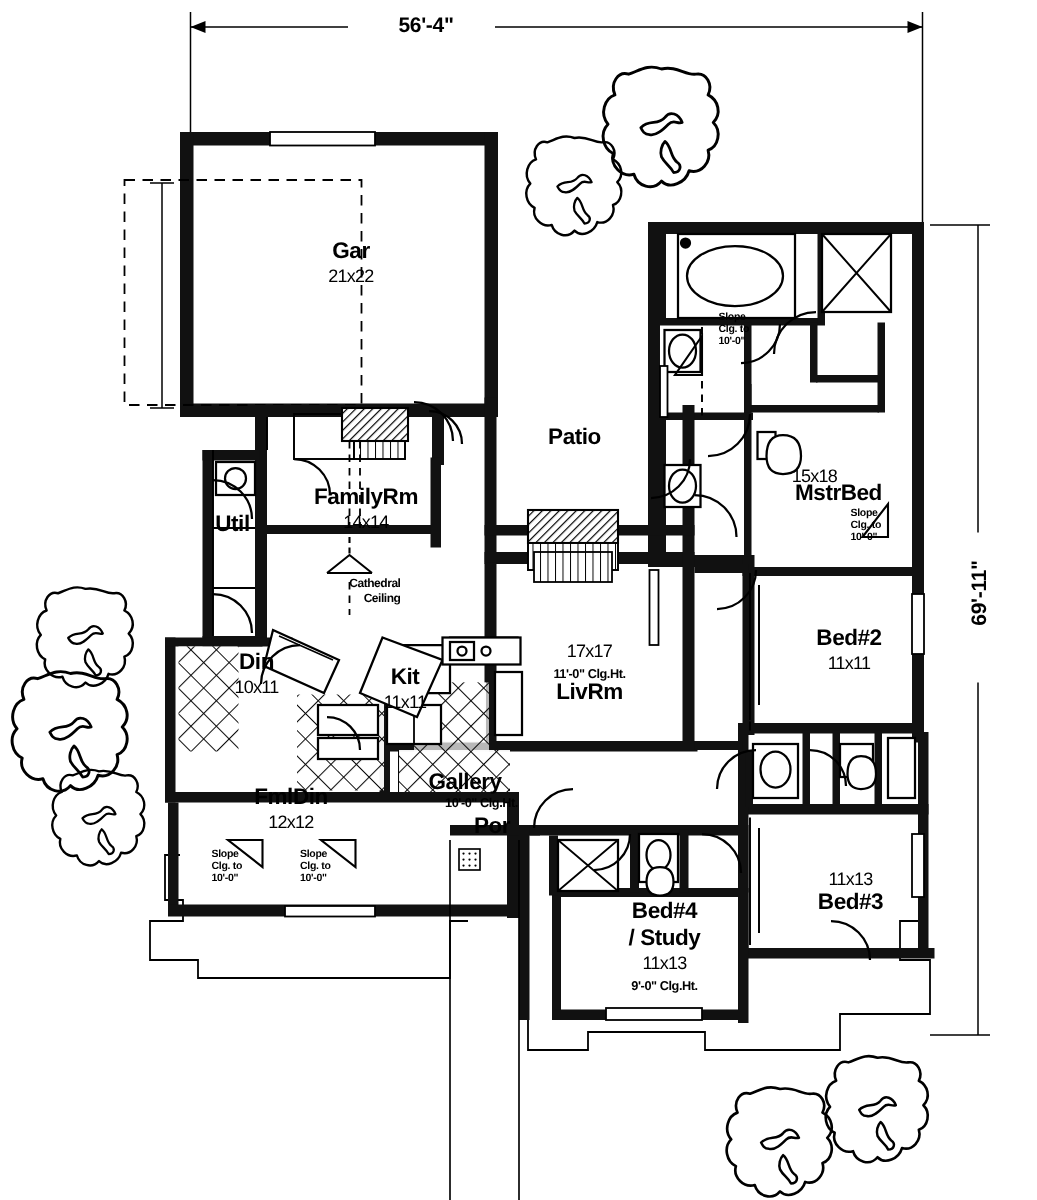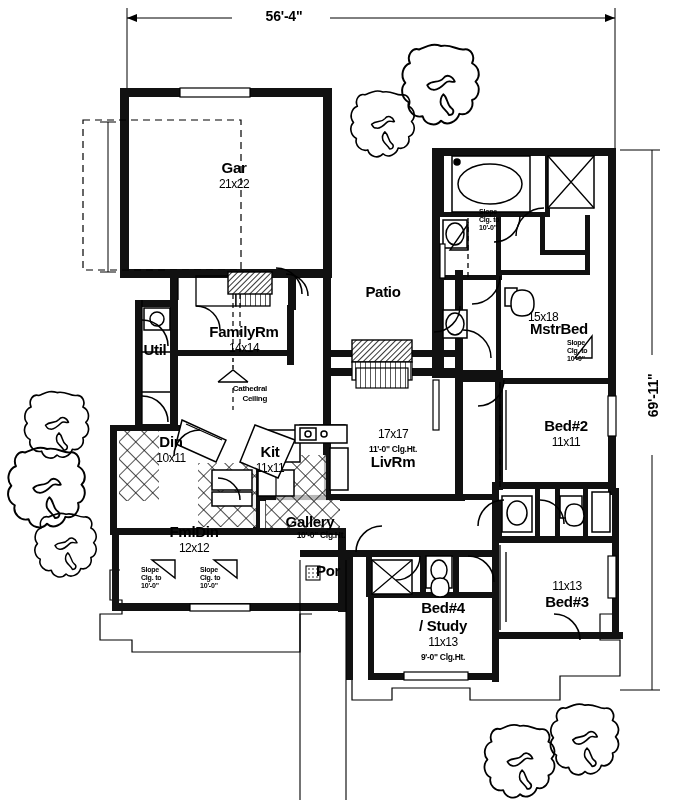--- a/index.html
+++ b/index.html
@@ -362,21 +362,21 @@
 
   <div class="lbl rm-name" style="left:240px;top:444px;width:60px;">Kit</div>
   <div class="lbl rm-dim" style="left:240px;top:462px;width:60px;">11x11</div>
 
   <div class="lbl rm-name" style="left:151px;top:524px;width:86px;">FmlDin</div>
   <div class="lbl rm-dim" style="left:151px;top:542px;width:86px;">12x12</div>
 
   <div class="lbl rm-name" style="left:270px;top:514px;width:80px;">Gallery</div>
   <div class="lbl rm-clg" style="left:281px;top:531px;width:80px;">10'-0" Clg.Ht.</div>
 
-  <div class="lbl rm-name" style="left:302px;top:563px;width:52px;">Por</div>
+  <div class="lbl rm-name" style="left:302px;top:543px;width:52px;">Por</div>
 
   <div class="slope lbl" style="left:479px;top:208px;width:40px;text-align:left;">
     <div>Slope</div>
     <div>Clg. to</div>
     <div>10'-0"</div>
   </div>
 
   <div class="slope lbl" style="left:567px;top:339px;width:40px;text-align:left;">
     <div>Slope</div>
     <div>Clg. to</div>

